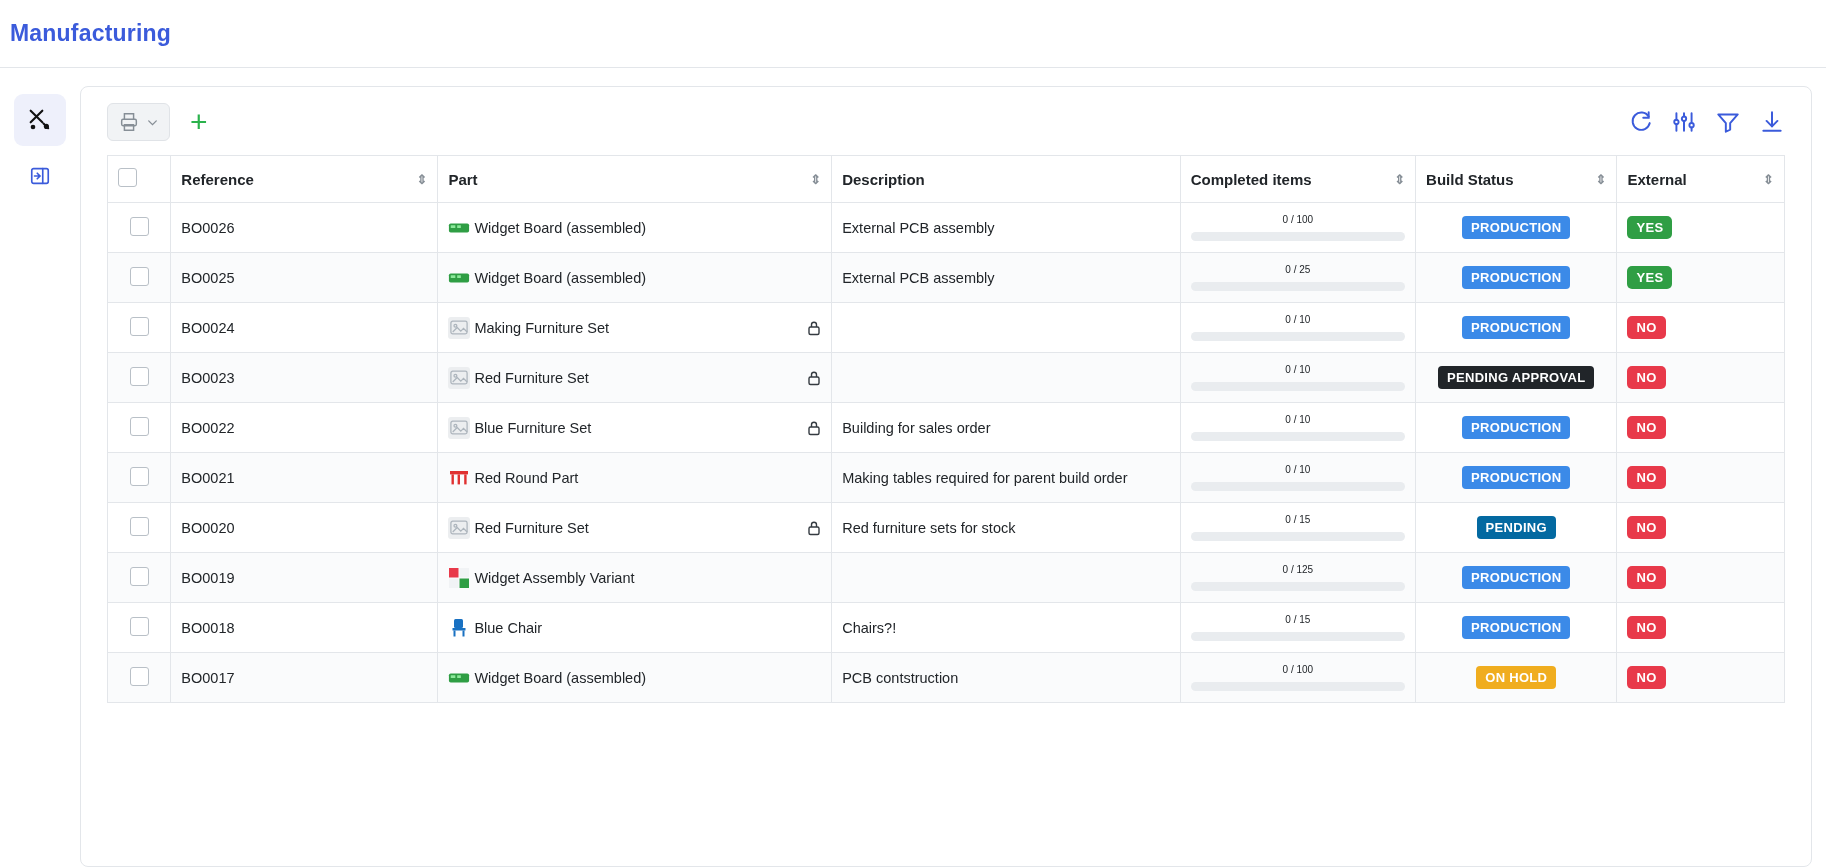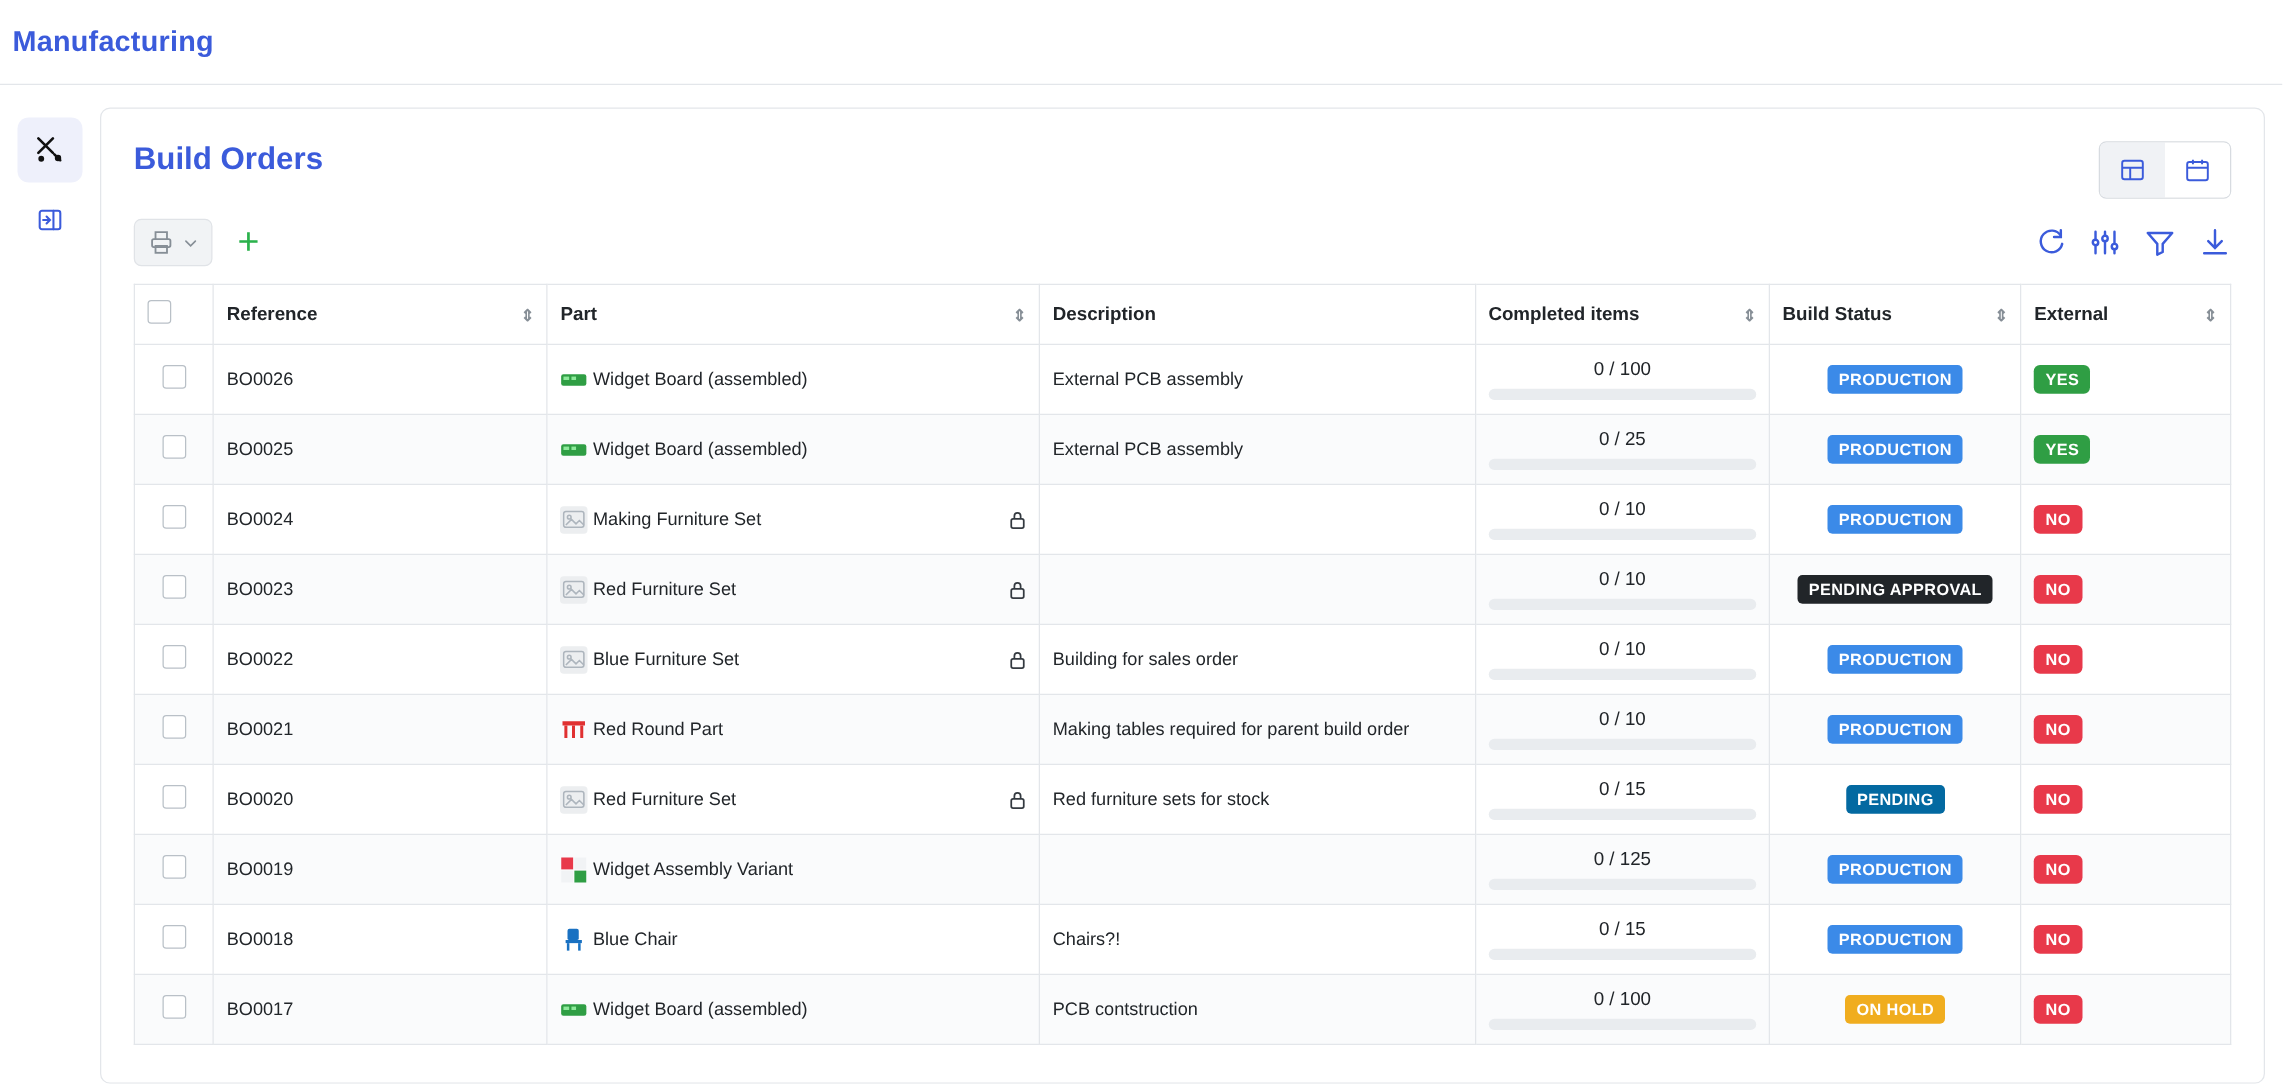--- a/index.html
+++ b/index.html
@@ -144,21 +144,21 @@
   }
   table.grid td {
     font-size: 14.5px;
     padding: 11px 10px;
     border: 1px solid #e3e6ea;
     color: #212529;
     vertical-align: middle;
     background: #fff;
   }
   tr.alt td { background: #fafbfc; }
-  .th-inner { display: flex; align-items: flex-end; justify-content: space-between; }
+  .th-inner { display: flex; align-items: center; justify-content: space-between; }
   .sort-ico { color: #868e96; font-size: 13px; }
   .cbx {
     width: 19px; height: 19px;
     border: 1.5px solid #b9c0c7;
     border-radius: 3px;
     background: #fff;
     display: inline-block;
   }
   .col-chk { width: 56px; text-align: center; }
   .col-ref { width: 236px; }
@@ -179,21 +179,21 @@
     line-height: 1;
     background: #f1f3f5;
     color: #adb5bd;
   }
   .thumb.img { background: #eceef0; font-size: 12px; }
   .thumb.pcb { background: transparent; color: #2f9e44; font-size: 17px; }
   .thumb.table { background: transparent; color: #e03131; font-size: 16px; }
   .thumb.chair { background: transparent; color: #1971c2; font-size: 16px; }
   .thumb.variant { background: transparent; position: relative; }
   .progress-wrap { text-align: center; }
-  .progress-label { font-size: 15px; color: #212529; margin-bottom: 7px; }
+  .progress-label { font-size: 10px; color: #212529; margin-bottom: 7px; }
   .progress-bar {
     height: 9px;
     background: #e9ecef;
     border-radius: 5px;
     width: 100%;
   }
   .badge {
     display: inline-block;
     font-size: 13px;
     font-weight: bold;
@@ -238,41 +238,20 @@
           <rect x="3" y="4" width="18" height="16" rx="2"></rect>
           <path d="M15 4v16"></path>
           <path d="M6 12h6M9 9l3 3-3 3"></path>
         </svg>
       </span>
     </div>
   </div>
 
   <div class="panel">
 
-    <div class="panel-head">
-      <div class="panel-title">Build Orders</div>
-      <div class="view-toggle">
-        <div class="vt active">
-          <span>
-            <svg width="22" height="22" viewBox="0 0 24 24" fill="none" stroke="#3b5bdb" stroke-width="1.7">
-              <rect x="3" y="4" width="18" height="16" rx="2"></rect>
-              <path d="M3 10h18M10 10v10"></path>
-            </svg>
-          </span>
-        </div>
-        <div class="vt">
-          <span>
-            <svg width="22" height="22" viewBox="0 0 24 24" fill="none" stroke="#3b5bdb" stroke-width="1.7">
-              <rect x="3" y="5" width="18" height="16" rx="2"></rect>
-              <path d="M3 10h18M8 3v4M16 3v4"></path>
-            </svg>
-          </span>
-        </div>
-      </div>
-    </div>
 
     <div class="toolbar">
       <div class="print-btn">
         <span>
           <svg width="22" height="22" viewBox="0 0 24 24" fill="none" stroke="#868e96" stroke-width="1.6">
             <path d="M7 9V3h10v6"></path>
             <rect x="4" y="9" width="16" height="7" rx="1.5"></rect>
             <rect x="7" y="15" width="10" height="6"></rect>
           </svg>
         </span>

